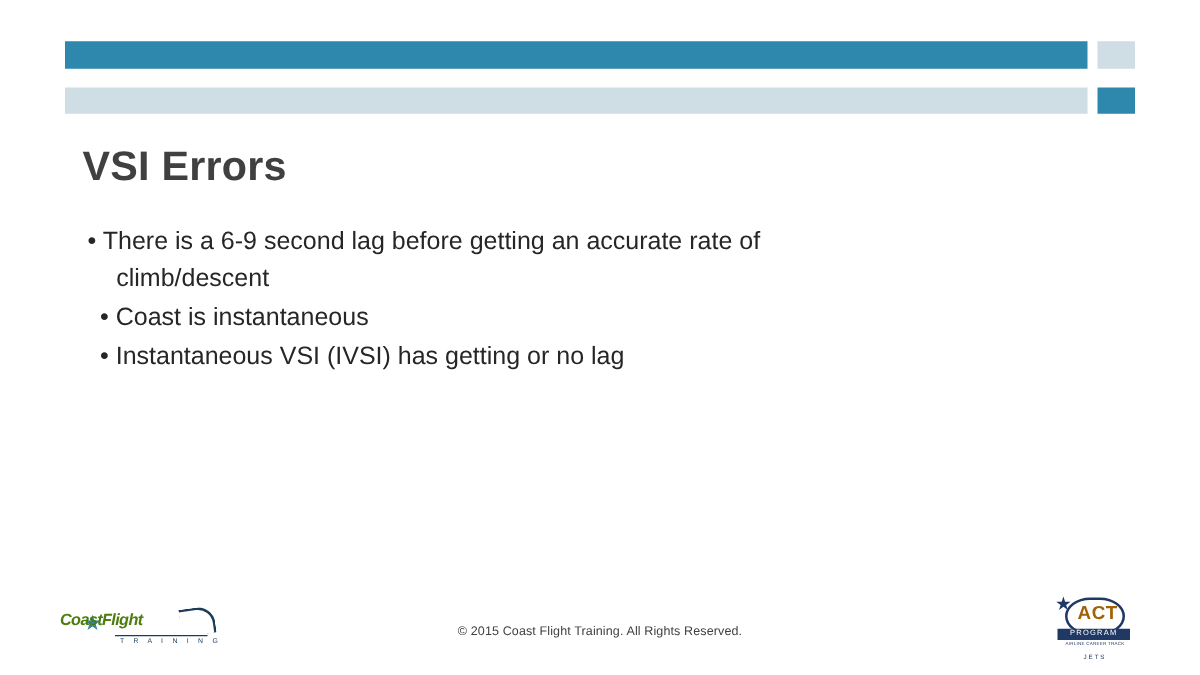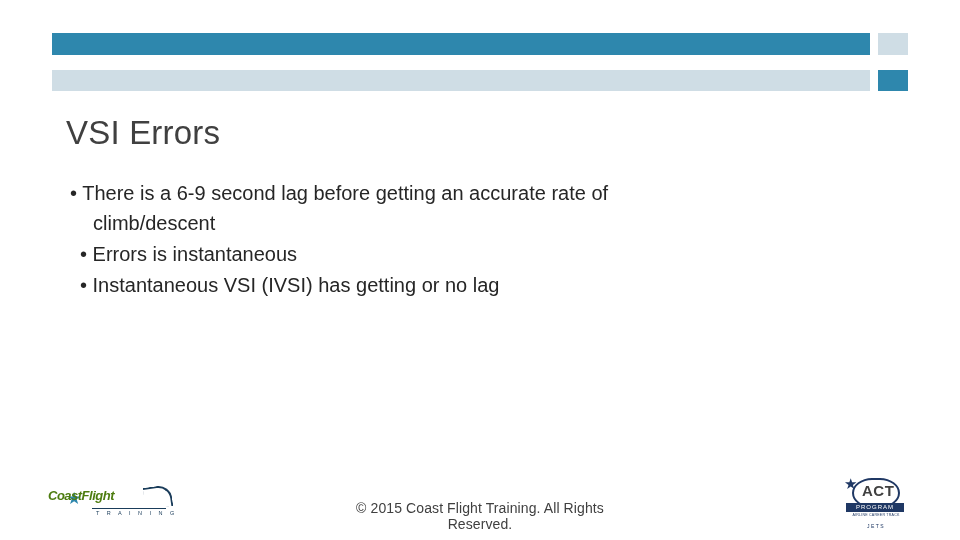--- a/index.html
+++ b/index.html
@@ -60,21 +60,21 @@
 
   
   .title {
     position: absolute;
     left: 66px;
     top: 112px;
     width: 820px;
     font-size: 33px;
     line-height: 42px;
     color: #404040;
-    font-weight: 400;
+    font-weight: 700;
     letter-spacing: 0.2px;
   }
 
   
   .body {
     position: absolute;
     left: 62px;
     top: 178px;
     width: 790px;
     color: #262626;
@@ -100,21 +100,21 @@
     margin-top: 1px;
   }
 
   
   .footer-copy {
     position: absolute;
     left: 330px;
     top: 500px;
     width: 300px;
     text-align: center;
-    font-size: 14px;
+    font-size: 10px;
     color: #404040;
     letter-spacing: 0.1px;
   }
 
   
   .logo-left {
     position: absolute;
     left: 48px;
     top: 484px;
     width: 130px;
@@ -187,21 +187,21 @@
     height: 26px;
     border: 2px solid #1f3864;
     border-radius: 50%/60%;
   }
   .logo-right .act-text {
     position: absolute;
     left: 24px;
     top: 4px;
     font-size: 15px;
     font-weight: bold;
-    color: #404040;
+    color: #a16207;
     letter-spacing: 0.5px;
     line-height: 17px;
   }
   .logo-right .act-star {
     position: absolute;
     left: 6px;
     top: -2px;
     font-size: 15px;
     color: #1f3864;
     line-height: 15px;
@@ -251,21 +251,21 @@
   <div class="bar-second-main"></div>
   <div class="bar-second-square"></div>
 
   <div class="title">VSI Errors</div>
 
   <div class="body">
     <div class="bullet bullet-1">
       <span>• There is a 6-9 second lag before getting an accurate rate of</span>
       <span class="cont">climb/descent</span>
     </div>
-    <div class="bullet bullet-2">• Errors is instantaneous</div>
+    <div class="bullet bullet-2">• Coast is instantaneous</div>
     <div class="bullet bullet-3">• Instantaneous VSI (IVSI) has getting or no lag</div>
   </div>
 
   <div class="footer-copy">© 2015 Coast Flight Training. All Rights Reserved.</div>
 
   <div class="logo-left">
     <div class="cf-star">★</div>
     <div class="cf-text">CoastFlight</div>
     <div class="cf-rule"></div>
     <div class="cf-swoosh"></div>

